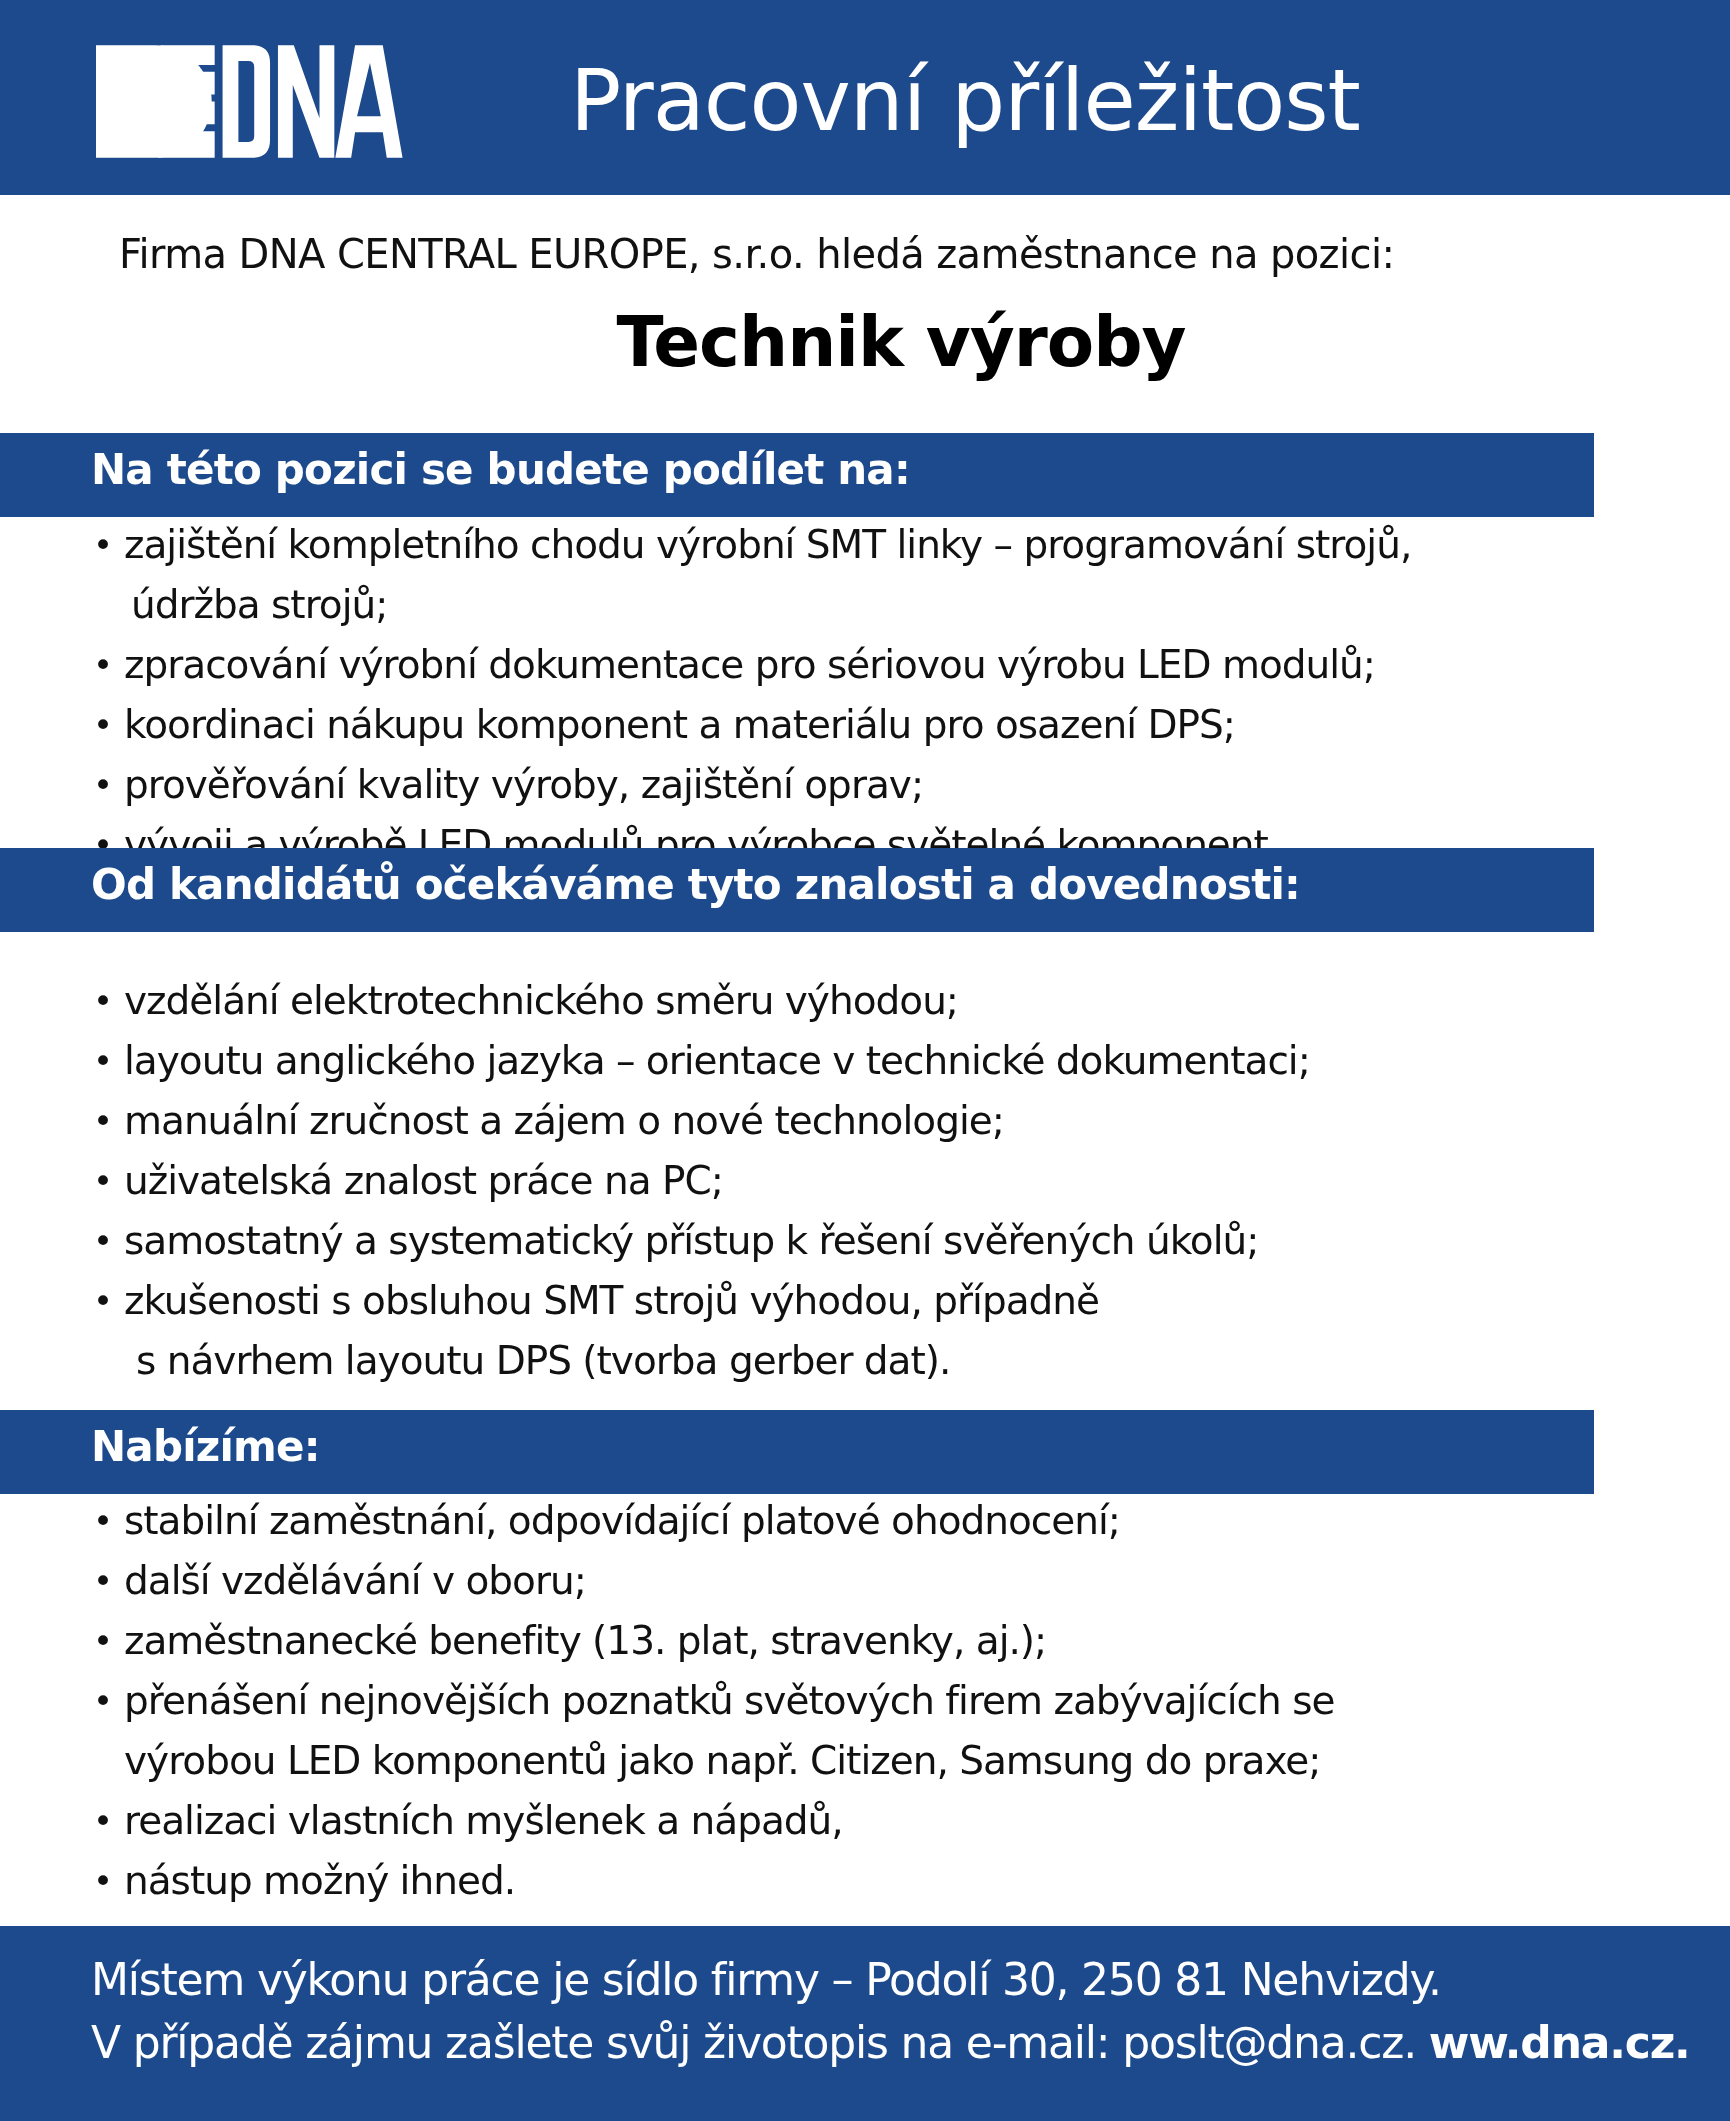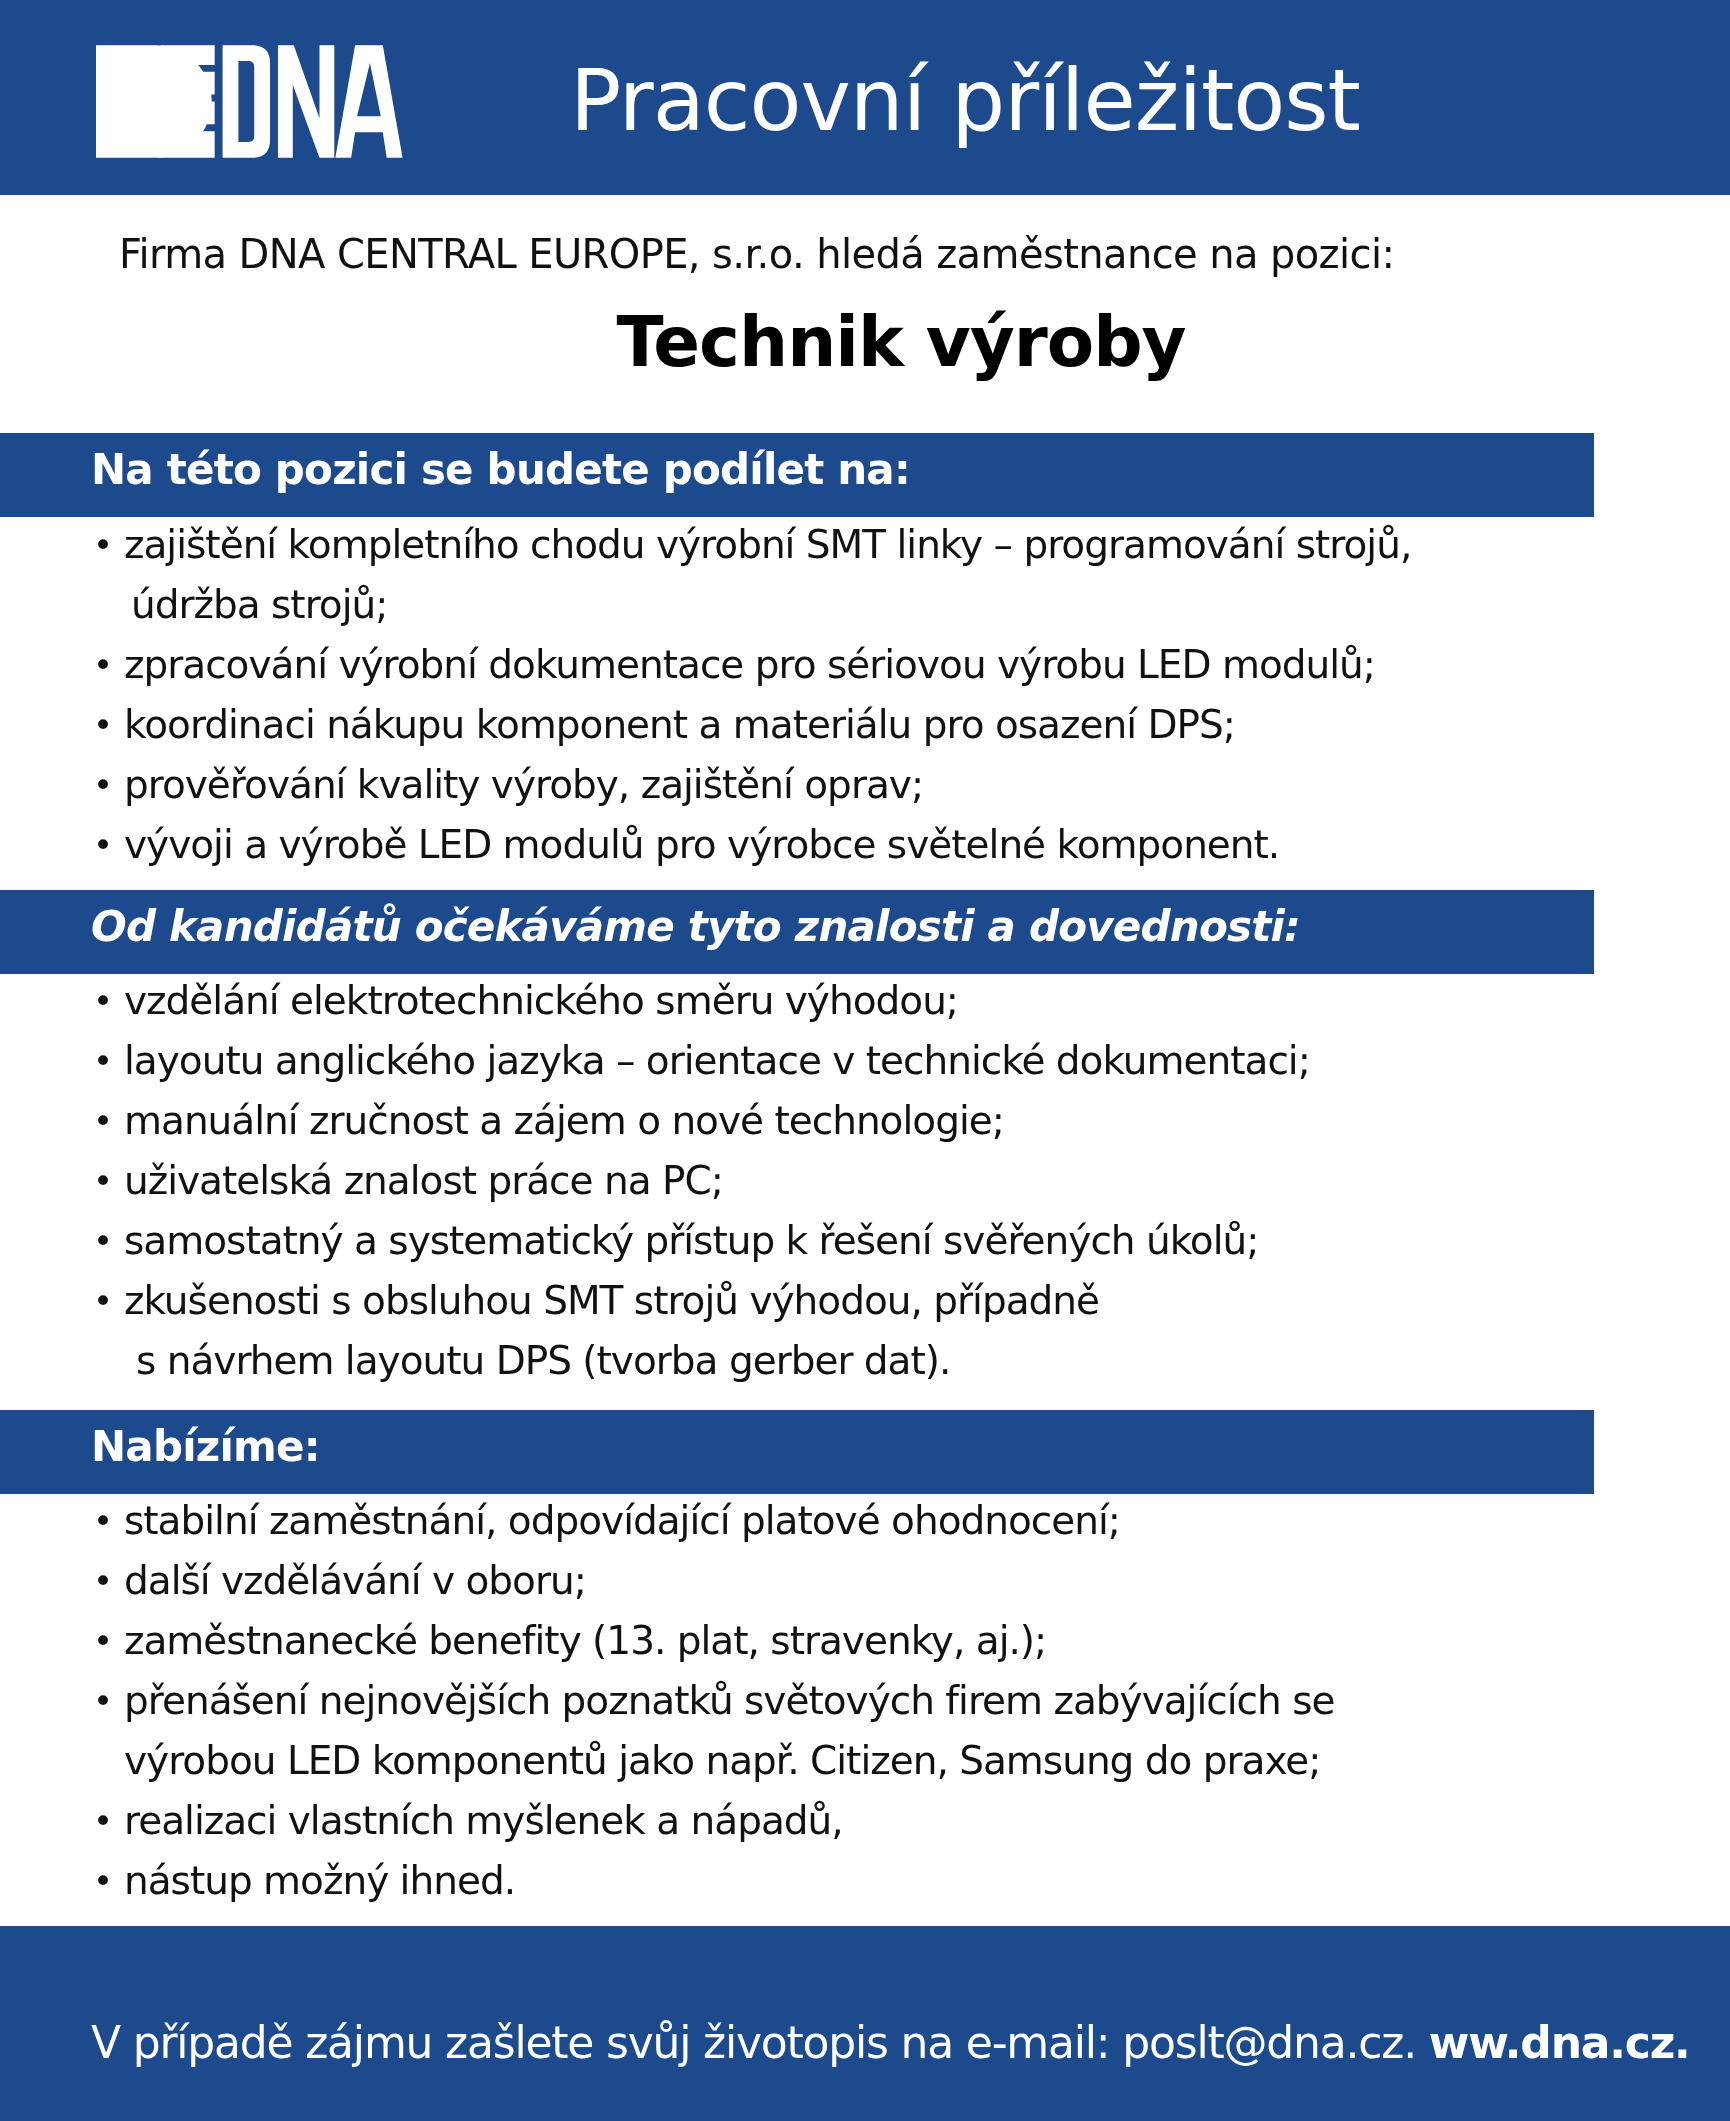--- a/index.html
+++ b/index.html
@@ -74,21 +74,21 @@
   <li class="item">
       <span class="bullet">•</span>
       <span class="txt">prověřování kvality výroby, zajištění oprav;</span>
     </li>
   <li class="item">
       <span class="bullet">•</span>
       <span class="txt">vývoji a výrobě LED modulů pro výrobce světelné komponent.</span>
     </li>
 </ul>
 
-<div class="bar" style="top:890px;font-style:italic;">
+<div class="bar" style="top:848px;">
   <span class="bar-label">Od kandidátů očekáváme tyto znalosti a dovednosti:</span>
 </div>
 <ul class="list" style="top:971px;">
   <li class="item">
       <span class="bullet">•</span>
       <span class="txt">vzdělání elektrotechnického směru výhodou;</span>
     </li>
   <li class="item">
       <span class="bullet">•</span>
       <span class="txt">layoutu anglického jazyka – orientace v technické dokumentaci;</span>
@@ -141,18 +141,19 @@
       <span class="bullet">•</span>
       <span class="txt">realizaci vlastních myšlenek a nápadů,</span>
     </li>
   <li class="item">
       <span class="bullet">•</span>
       <span class="txt">nástup možný ihned.</span>
     </li>
 </ul>
 
 <div class="footer">
+  <div class="footer-line" style="top:28px;">Místem výkonu práce je sídlo firmy – Podolí 30, 250 81 Nehvizdy.</div>
   <div class="footer-line" style="top:91px;">
     <span>V případě zájmu zašlete svůj životopis na e-mail: poslt@dna.cz.</span>
     <b>ww.dna.cz.</b>
   </div>
 </div>
 
 
 </body></html>

